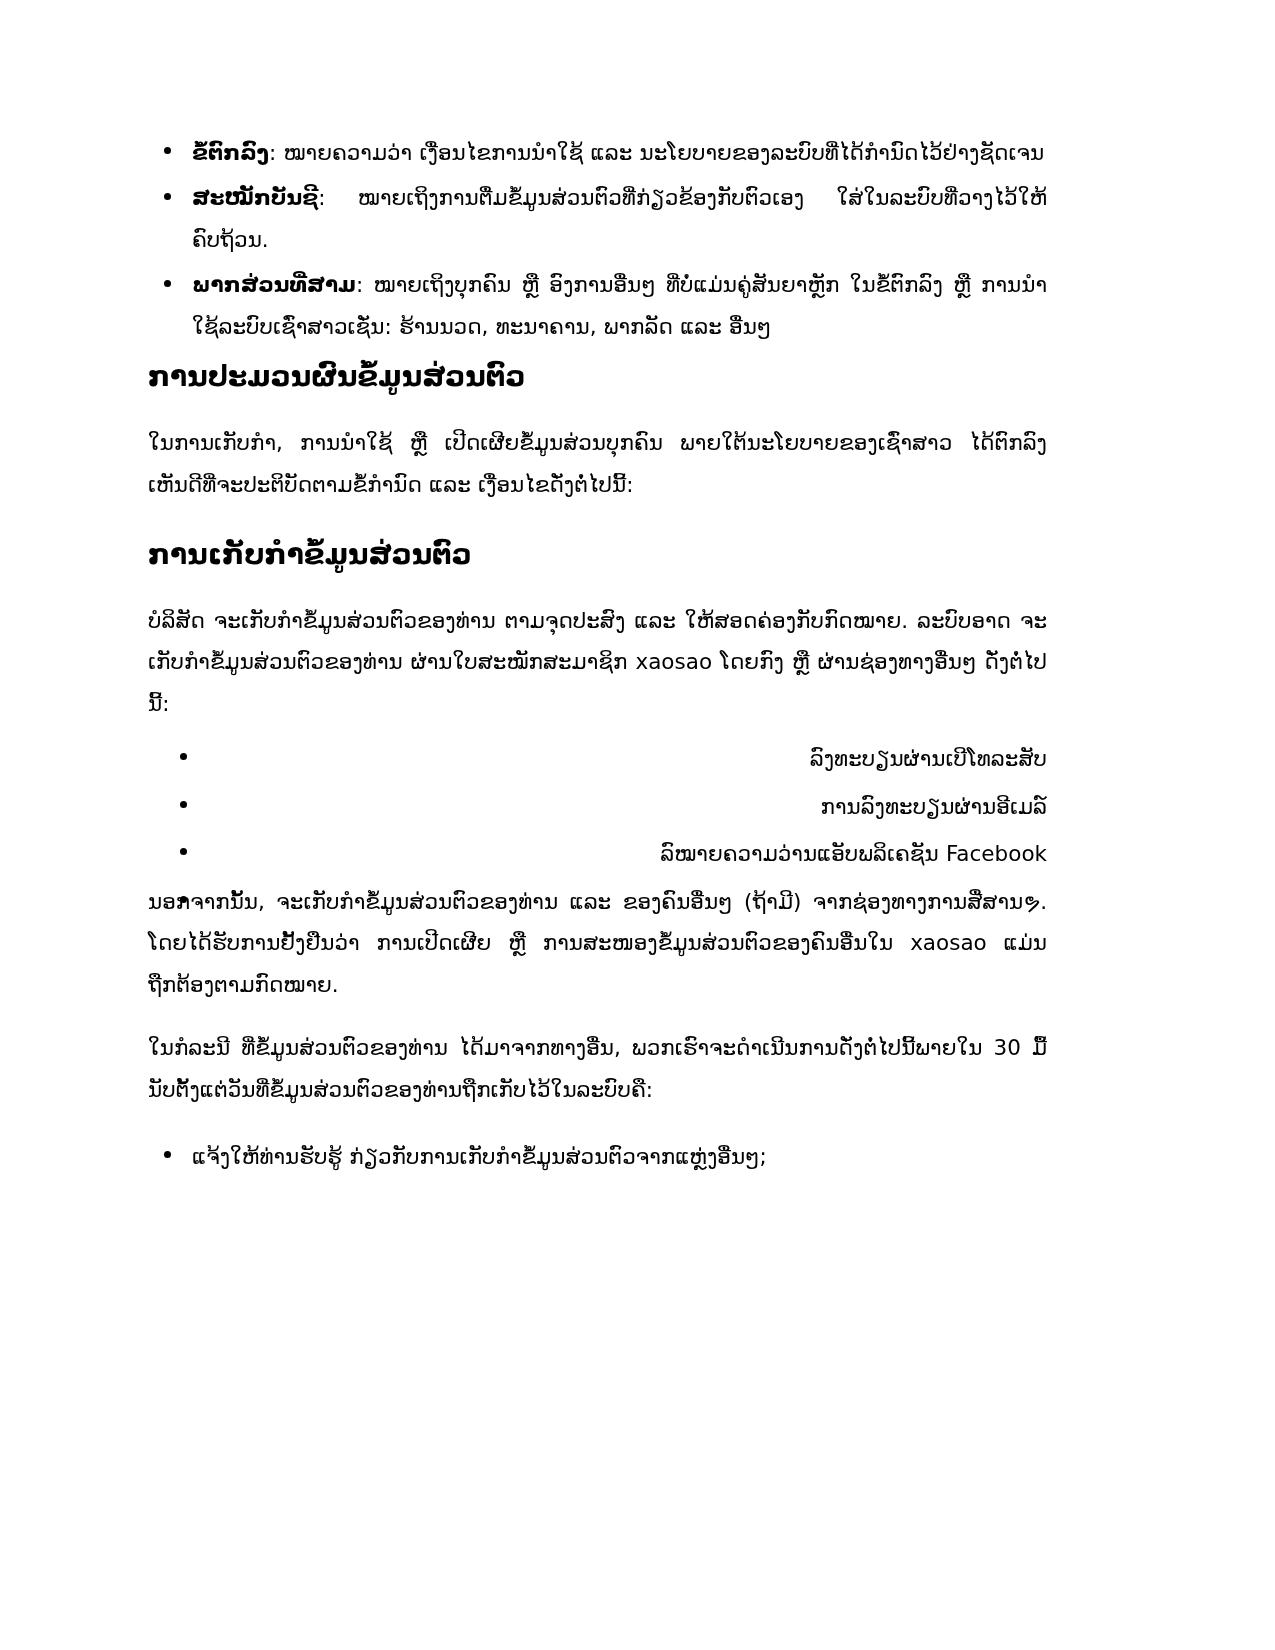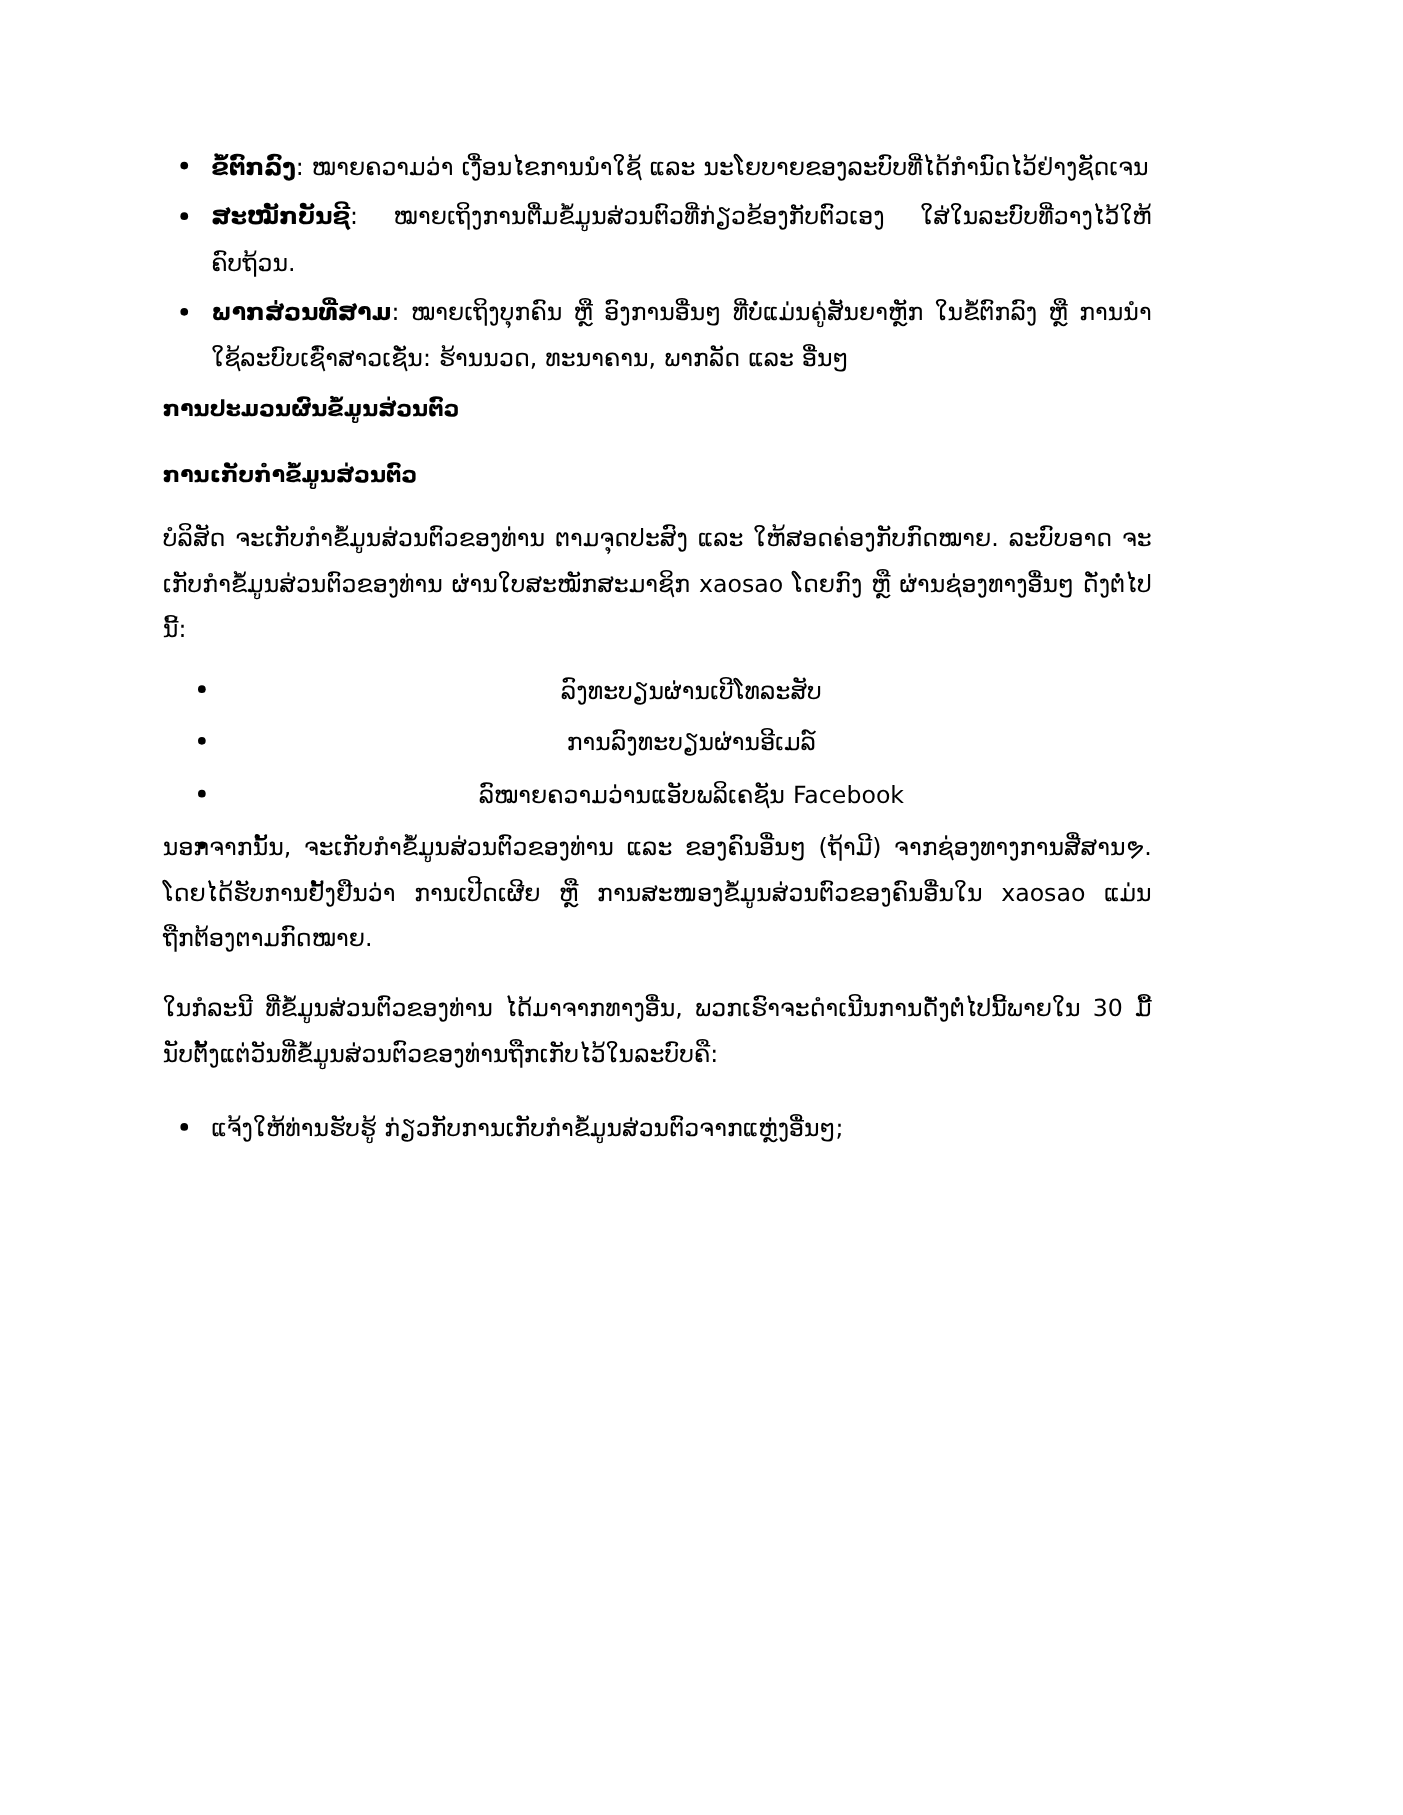--- a/index.html
+++ b/index.html
@@ -67,21 +67,21 @@
   }
 
   
   ul.bullets.methods {
     margin: 14px 0 0 0;
   }
 
   ul.bullets.methods > li {
     padding-left: 62px;
     margin-bottom: 6px;
-    text-align: center;
+    text-align: right;
   }
 
   ul.bullets.methods > li .bullet-dot {
     left: 32px;
   }
 
   ul.bullets.actions {
     margin: 26px 0 0 0;
   }
 
@@ -92,21 +92,21 @@
 
   ul.bullets.actions > li .bullet-dot {
     left: 16px;
   }
 
   .term {
     font-weight: bold;
   }
 
   h2.section-heading {
-    font-size: 20px;
+    font-size: 28px;
     font-weight: bold;
     line-height: 1.6;
     margin: 8px 0 0 0;
     text-align: left;
   }
 
   p.para {
     margin: 22px 0 0 0;
     text-align: justify;
     text-justify: inter-word;
@@ -129,20 +129,21 @@
       </li>
       <li>
         <span class="bullet-dot"></span><span class="term">ສະໝັກບັນຊີ</span><span>:</span><span> ໝາຍເຖິງການຕື່ມຂໍ້ມູນສ່ວນຕົວທີ່ກ່ຽວຂ້ອງກັບຕົວເອງ ໃສ່ໃນລະບົບທີ່ວາງໄວ້ໃຫ້ຄົບຖ້ວນ.</span>
       </li>
       <li>
         <span class="bullet-dot"></span><span class="term">ພາກສ່ວນທີ່ສາມ</span><span>:</span><span> ໝາຍເຖິງບຸກຄົນ ຫຼື ອົງການອື່ນໆ ທີ່ບໍ່ແມ່ນຄູ່ສັນຍາຫຼັກ ໃນຂໍ້ຕົກລົງ ຫຼື ການນຳໃຊ້ລະບົບເຊົ່າສາວເຊັ່ນ: ຮ້ານນວດ, ທະນາຄານ, ພາກລັດ ແລະ ອື່ນໆ</span>
       </li>
     </ul>
 
     <h2 class="section-heading">ການປະມວນຜົນຂໍ້ມູນສ່ວນຕົວ</h2>
+    <p class="para">ໃນການເກັບກຳ, ການນຳໃຊ້ ຫຼື ເປີດເຜີຍຂໍ້ມູນສ່ວນບຸກຄົນ ພາຍໃຕ້ນະໂຍບາຍຂອງເຊົ່າສາວ ໄດ້ຕົກລົງເຫັນດີທີ່ຈະປະຕິບັດຕາມຂໍ້ກຳນົດ ແລະ ເງື່ອນໄຂດັ່ງຕໍ່ໄປນີ້:</p>
 
     <div class="spacer-md"></div>
 
     <h2 class="section-heading">ການເກັບກຳຂໍ້ມູນສ່ວນຕົວ</h2>
     <p class="para">ບໍລິສັດ ຈະເກັບກຳຂໍ້ມູນສ່ວນຕົວຂອງທ່ານ ຕາມຈຸດປະສົງ ແລະ ໃຫ້ສອດຄ່ອງກັບກົດໝາຍ. ລະບົບອາດ ຈະເກັບກຳຂໍ້ມູນສ່ວນຕົວຂອງທ່ານ ຜ່ານໃບສະໝັກສະມາຊິກ xaosao ໂດຍກົງ ຫຼື ຜ່ານຊ່ອງທາງອື່ນໆ ດັ່ງຕໍ່ໄປນີ້:</p>
 
     <ul class="bullets methods">
       <li>
         <span class="bullet-dot"></span><span>ລົງທະບຽນຜ່ານເບີໂທລະສັບ</span>
       </li>

